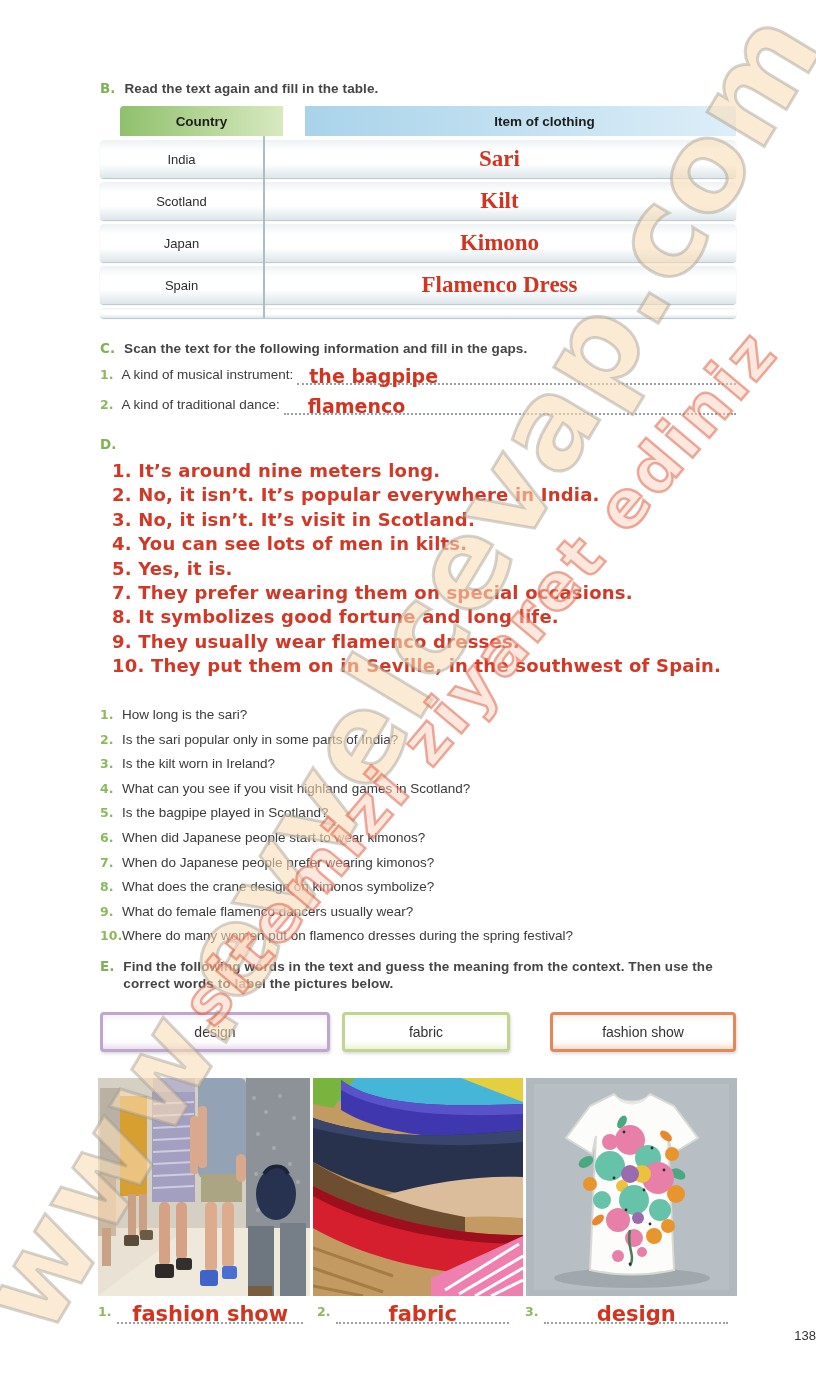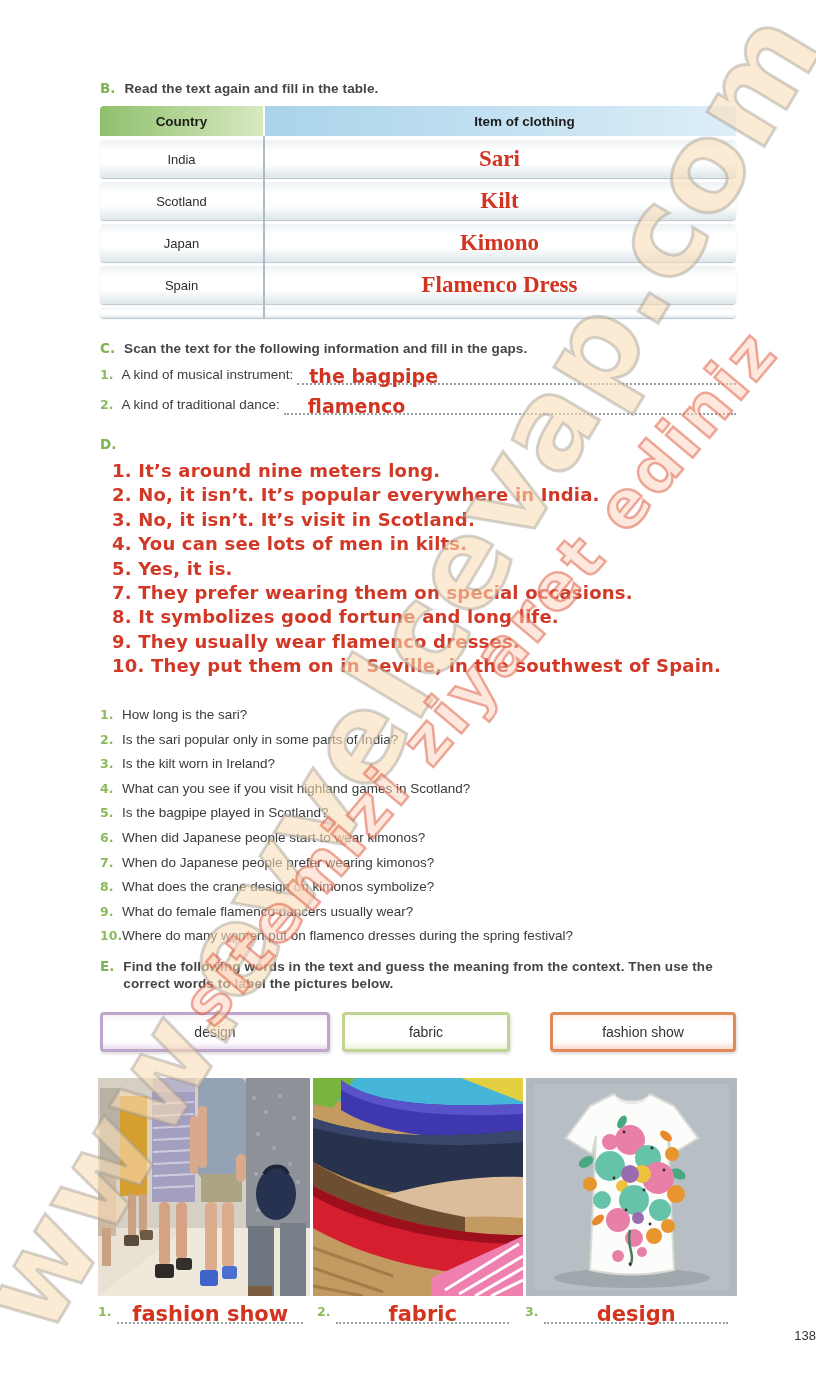--- a/index.html
+++ b/index.html
@@ -18,21 +18,21 @@
       -webkit-text-stroke:2.5px rgba(215,72,42,0.5);opacity:.9;}
 
   
   .sec{display:flex;gap:9px;font-size:13.5px;font-weight:700;color:#454545;line-height:17px;}
   .sec-letter{color:#7cb454;font-family:"DejaVu Sans",sans-serif;font-weight:800;}
   .sec-text{letter-spacing:.1px;white-space:pre-line;}
 
   
   .tbl{position:absolute;left:100px;top:106px;width:636px;z-index:2;}
   .t-head{display:flex;height:30px;}
-  .th{display:flex;align-items:center;justify-content:center;font-size:13.5px;font-weight:700;color:#1d1d1d;}
+  .th{display:flex;align-items:center;justify-content:center;font-size:13.5px;font-weight:700;color:#1d1d1d;margin-left:20px;}
   .th-country{width:163px;border-radius:4px 0 0 0;margin-right:2px;
       background:linear-gradient(90deg,#8fc06c,#d8e9c0);}
   .th-item{flex:1;border-radius:0 4px 0 0;
       background:linear-gradient(90deg,#a9d3ea,#ddeef8);padding-left:48px;}
   .t-row{display:flex;height:38px;margin-top:4px;border-radius:4px;
       background:linear-gradient(180deg,#eef2f4 0,#ffffff 28%,#ffffff 62%,#dde6ea 100%);
       box-shadow:0 1px 1px rgba(100,125,140,.45);}
   .t-row-empty{height:10px;}
   .td-country{width:163px;display:flex;align-items:center;justify-content:center;
       font-size:13px;color:#2c2c2c;}

